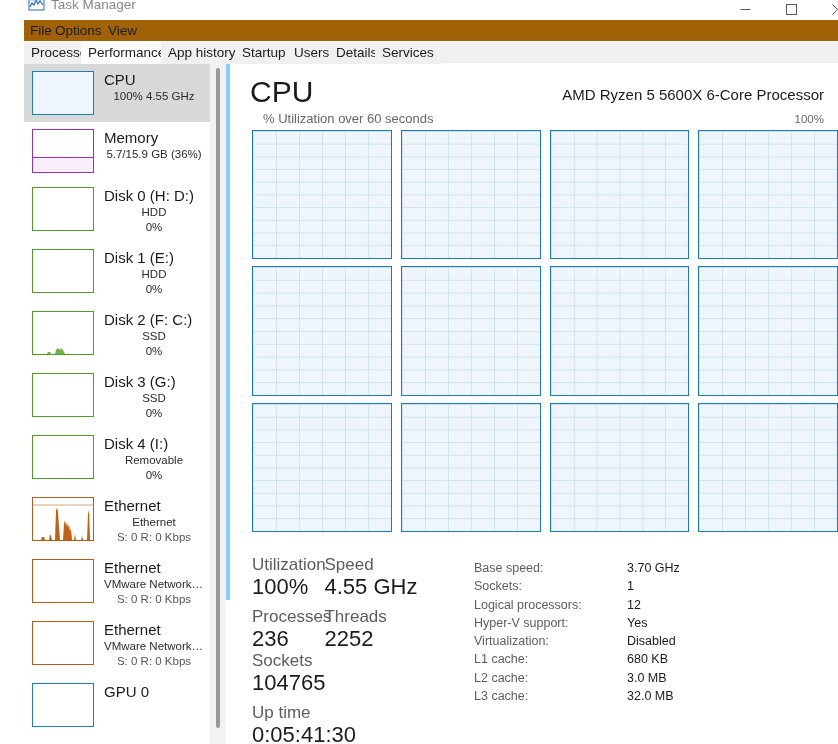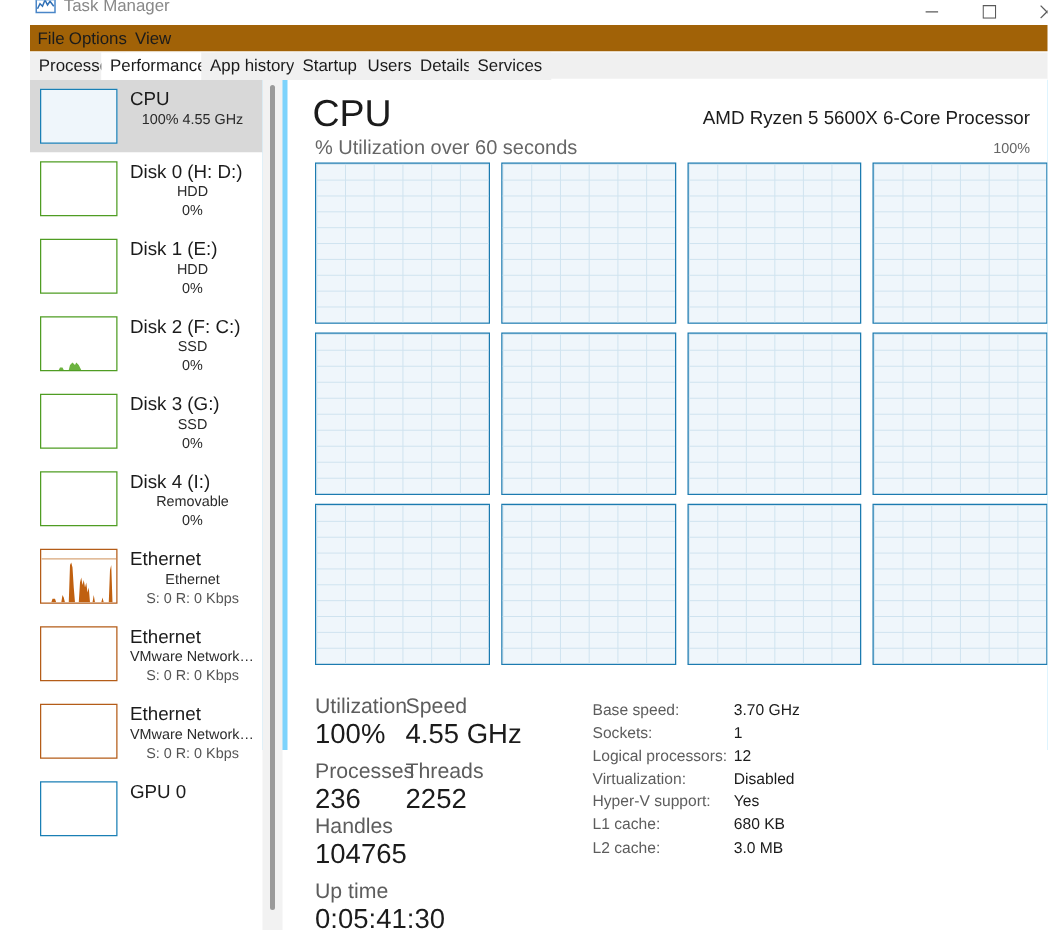--- a/index.html
+++ b/index.html
@@ -134,22 +134,22 @@
   }
   .cpu-model {
     position: absolute; right: 22px; top: 22px;
     font-size: 15px; color: #1b1b1b; line-height: 18px;
     white-space: nowrap;
   }
   .graph-axis {
     position: relative; height: 16px; margin: 0 22px 0 22px;
   }
   .axis-left {
-    position: absolute; left: 0; top: 0;
-    font-size: 16px; color: #666666; line-height: 14px;
+    position: absolute; left: 11px; top: 0;
+    font-size: 13px; color: #666666; line-height: 14px;
   }
   .axis-right {
     position: absolute; right: 0; top: 0;
     font-size: 11.5px; color: #666666; line-height: 14px;
   }
 
   .grid-wrap {
     position: absolute; left: 22px; top: 66px;
     width: 586px; height: 402px;
     display: grid;
@@ -181,21 +181,21 @@
   .stat-lbl {
     font-size: 17px; color: #5d5d5d; line-height: 16px;
     white-space: nowrap;
   }
   .stat-val {
     font-size: 22px; color: #1b1b1b; line-height: 28px;
     white-space: nowrap;
   }
 
   .stats-right { position: absolute; left: 222px; top: 2px; width: 340px; }
-  .spec-row { display: flex; line-height: 18.3px; }
+  .spec-row { display: flex; line-height: 18.3px; gap: 40px; }
   .spec-k {
     flex: 0 0 113px;
     font-size: 12.5px; color: #5d5d5d; white-space: nowrap;
   }
   .spec-v {
     font-size: 12.5px; color: #1b1b1b; white-space: nowrap;
   }
 
   
   .edge-dark {
@@ -273,20 +273,29 @@
     <div class="sidebar">
 
       <div class="side-item selected">
         <div class="thumb cpu"></div>
         <div class="side-txt">
           <div class="side-title">CPU</div>
           <div class="side-sub">100%  4.55 GHz</div>
         </div>
       </div>
 
+      <div class="side-item">
+        <div class="thumb mem">
+          <div class="fill-mem"></div>
+        </div>
+        <div class="side-txt">
+          <div class="side-title">Memory</div>
+          <div class="side-sub">5.7/15.9 GB (36%)</div>
+        </div>
+      </div>
 
       <div class="side-item">
         <div class="thumb disk"></div>
         <div class="side-txt">
           <div class="side-title">Disk 0 (H: D:)</div>
           <div class="side-sub">HDD</div>
           <div class="side-sub">0%</div>
         </div>
       </div>
 
@@ -441,21 +450,21 @@
           <div class="stat-row">
             <div class="stat-cell" style="width:68px">
               <div class="stat-lbl">Processes</div>
               <div class="stat-val">236</div>
             </div>
             <div class="stat-cell" style="width:67px">
               <div class="stat-lbl">Threads</div>
               <div class="stat-val">2252</div>
             </div>
             <div class="stat-cell" style="width:80px">
-              <div class="stat-lbl">Handles</div>
+              <div class="stat-lbl">Sockets</div>
               <div class="stat-val">104765</div>
             </div>
           </div>
 
           <div class="stat-row">
             <div class="stat-cell">
               <div class="stat-lbl">Up time</div>
               <div class="stat-val">0:05:41:30</div>
             </div>
           </div>
@@ -468,34 +477,38 @@
           </div>
           <div class="spec-row">
             <span class="spec-k">Sockets:</span>
             <span class="spec-v">1</span>
           </div>
           <div class="spec-row">
             <span class="spec-k">Logical processors:</span>
             <span class="spec-v">12</span>
           </div>
           <div class="spec-row">
+            <span class="spec-k">Hyper-V support:</span>
+            <span class="spec-v">Yes</span>
+          </div>
+          <div class="spec-row">
             <span class="spec-k">Virtualization:</span>
             <span class="spec-v">Disabled</span>
           </div>
           <div class="spec-row">
-            <span class="spec-k">Hyper-V support:</span>
-            <span class="spec-v">Yes</span>
-          </div>
-          <div class="spec-row">
             <span class="spec-k">L1 cache:</span>
             <span class="spec-v">680 KB</span>
           </div>
           <div class="spec-row">
             <span class="spec-k">L2 cache:</span>
             <span class="spec-v">3.0 MB</span>
+          </div>
+          <div class="spec-row">
+            <span class="spec-k">L3 cache:</span>
+            <span class="spec-v">32.0 MB</span>
           </div>
         </div>
 
       </div>
     </div>
   </div>
 
   <div class="edge-dark"></div>
   <div class="edge-light"></div>
   <div class="edge-row-a"></div>

